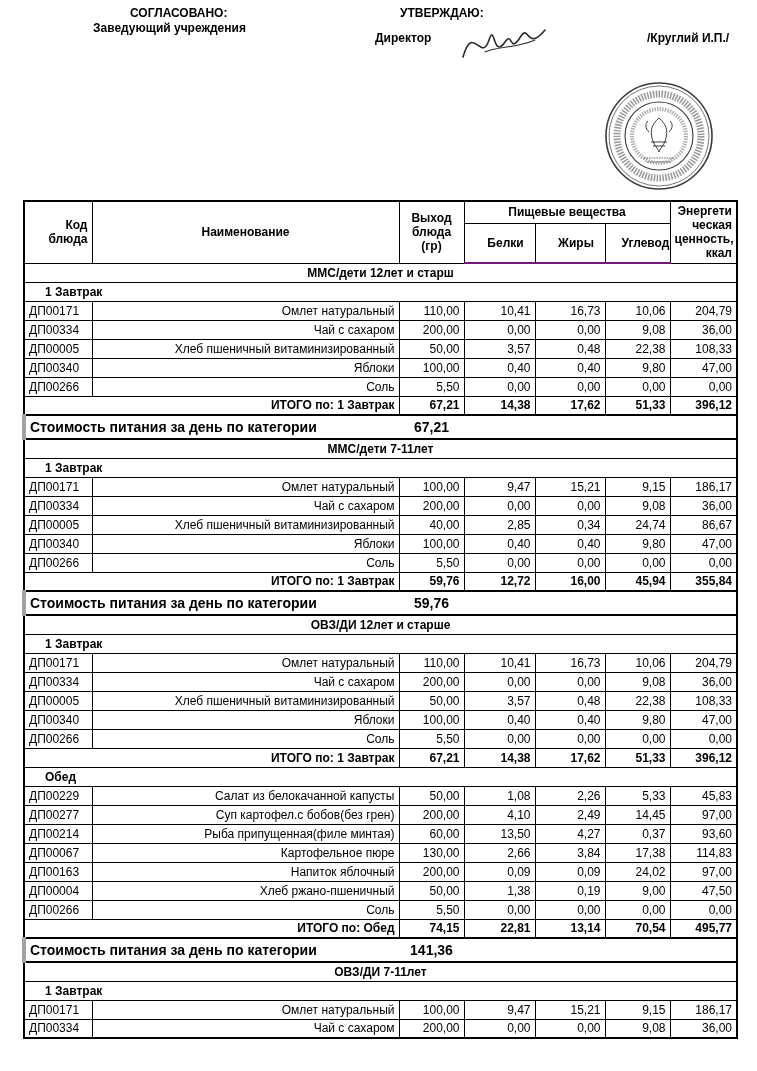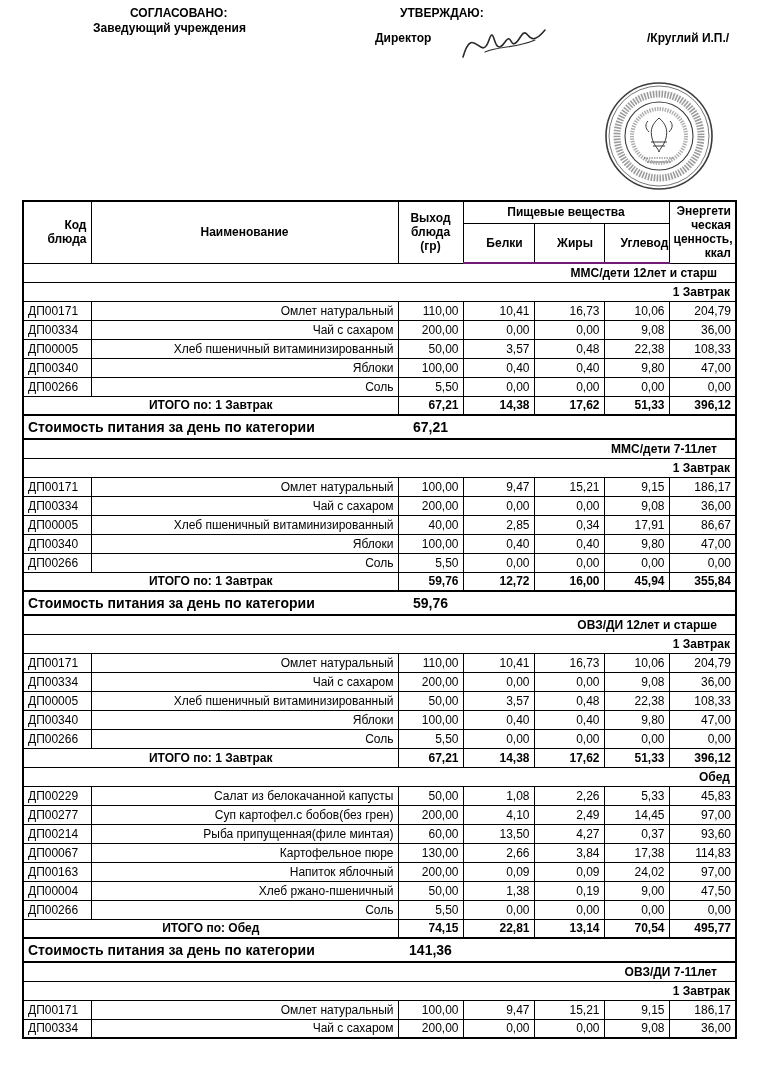--- a/index.html
+++ b/index.html
@@ -24,35 +24,35 @@
   .menu th, .menu td { border:1px solid #000; font-size:12px; overflow:hidden; }
   .menu thead th { font-weight:bold; padding:2px 4px; vertical-align:middle; }
   .menu thead tr.sub th { height:40px; }
   .menu thead tr.grp th { height:22px; }
   .menu thead th.left { text-align:right; }
   .menu thead th.ctr { text-align:center; }
   .menu thead tr:last-child th { border-bottom:2px solid #701a75;padding-left:16px; }
 
   tr.section-row td {
     border-left:none; border-right:none; border-top:none; border-bottom:none;
-    text-align:right; font-weight:bold; height:19px; padding:1px 18px;
+    text-align:center; font-weight:bold; height:19px; padding:1px 18px;
   }
-  tr.meal-row td { font-weight:bold; text-align:right; padding:1px 5px; height:19px; border-top:1.5px solid #000; }
+  tr.meal-row td { font-weight:bold; text-align:left; padding:1px 20px; height:19px; border-top:1.5px solid #000; }
   tr.data-row td { height:19px; padding:1px 4px; }
   td.c-code { text-align:left; }
   td.c-name { text-align:right; }
   td.num { text-align:right; }
   tr.total-row td { font-weight:bold; height:19px; padding:1px 4px; }
-  tr.total-row td.c-label { text-align:center;margin-left:29px; }
+  tr.total-row td.c-label { text-align:right;margin-left:29px; }
   tr.cost-row td {
     font-weight:bold; font-size:14px; height:24px; padding:1px 4px;
     border-top:2px solid #000; border-bottom:2px solid #000;
     border-left:none; border-right:none;
   }
-  tr.cost-row td.cost-label { text-align:left; border-left:1px solid #a3a3a3; }
+  tr.cost-row td.cost-label { text-align:left; border-left:4px solid #a3a3a3; }
   tr.cost-row td.cost-value { text-align:center; }
   tr.cost-row td.cost-fill { border-right:2px solid #000; }
 </style>
 </head>
 <body>
 
 <div class="doc-header">
   <div class="hdr-text" style="left:130px; top:6px;">СОГЛАСОВАНО:</div>
   <div class="hdr-text" style="left:93px; top:21px;">Заведующий  учреждения</div>
 
@@ -197,21 +197,21 @@
         <td class="num">0,00</td>
         <td class="num">9,08</td>
         <td class="num">36,00</td>
       </tr>
       <tr class="data-row">
         <td class="c-code">ДП00005</td>
         <td class="c-name">Хлеб пшеничный витаминизированный</td>
         <td class="num">40,00</td>
         <td class="num">2,85</td>
         <td class="num">0,34</td>
-        <td class="num">17,91</td>
+        <td class="num">24,74</td>
         <td class="num">86,67</td>
       </tr>
       <tr class="data-row">
         <td class="c-code">ДП00340</td>
         <td class="c-name">Яблоки</td>
         <td class="num">100,00</td>
         <td class="num">0,40</td>
         <td class="num">0,40</td>
         <td class="num">9,80</td>
         <td class="num">47,00</td>

